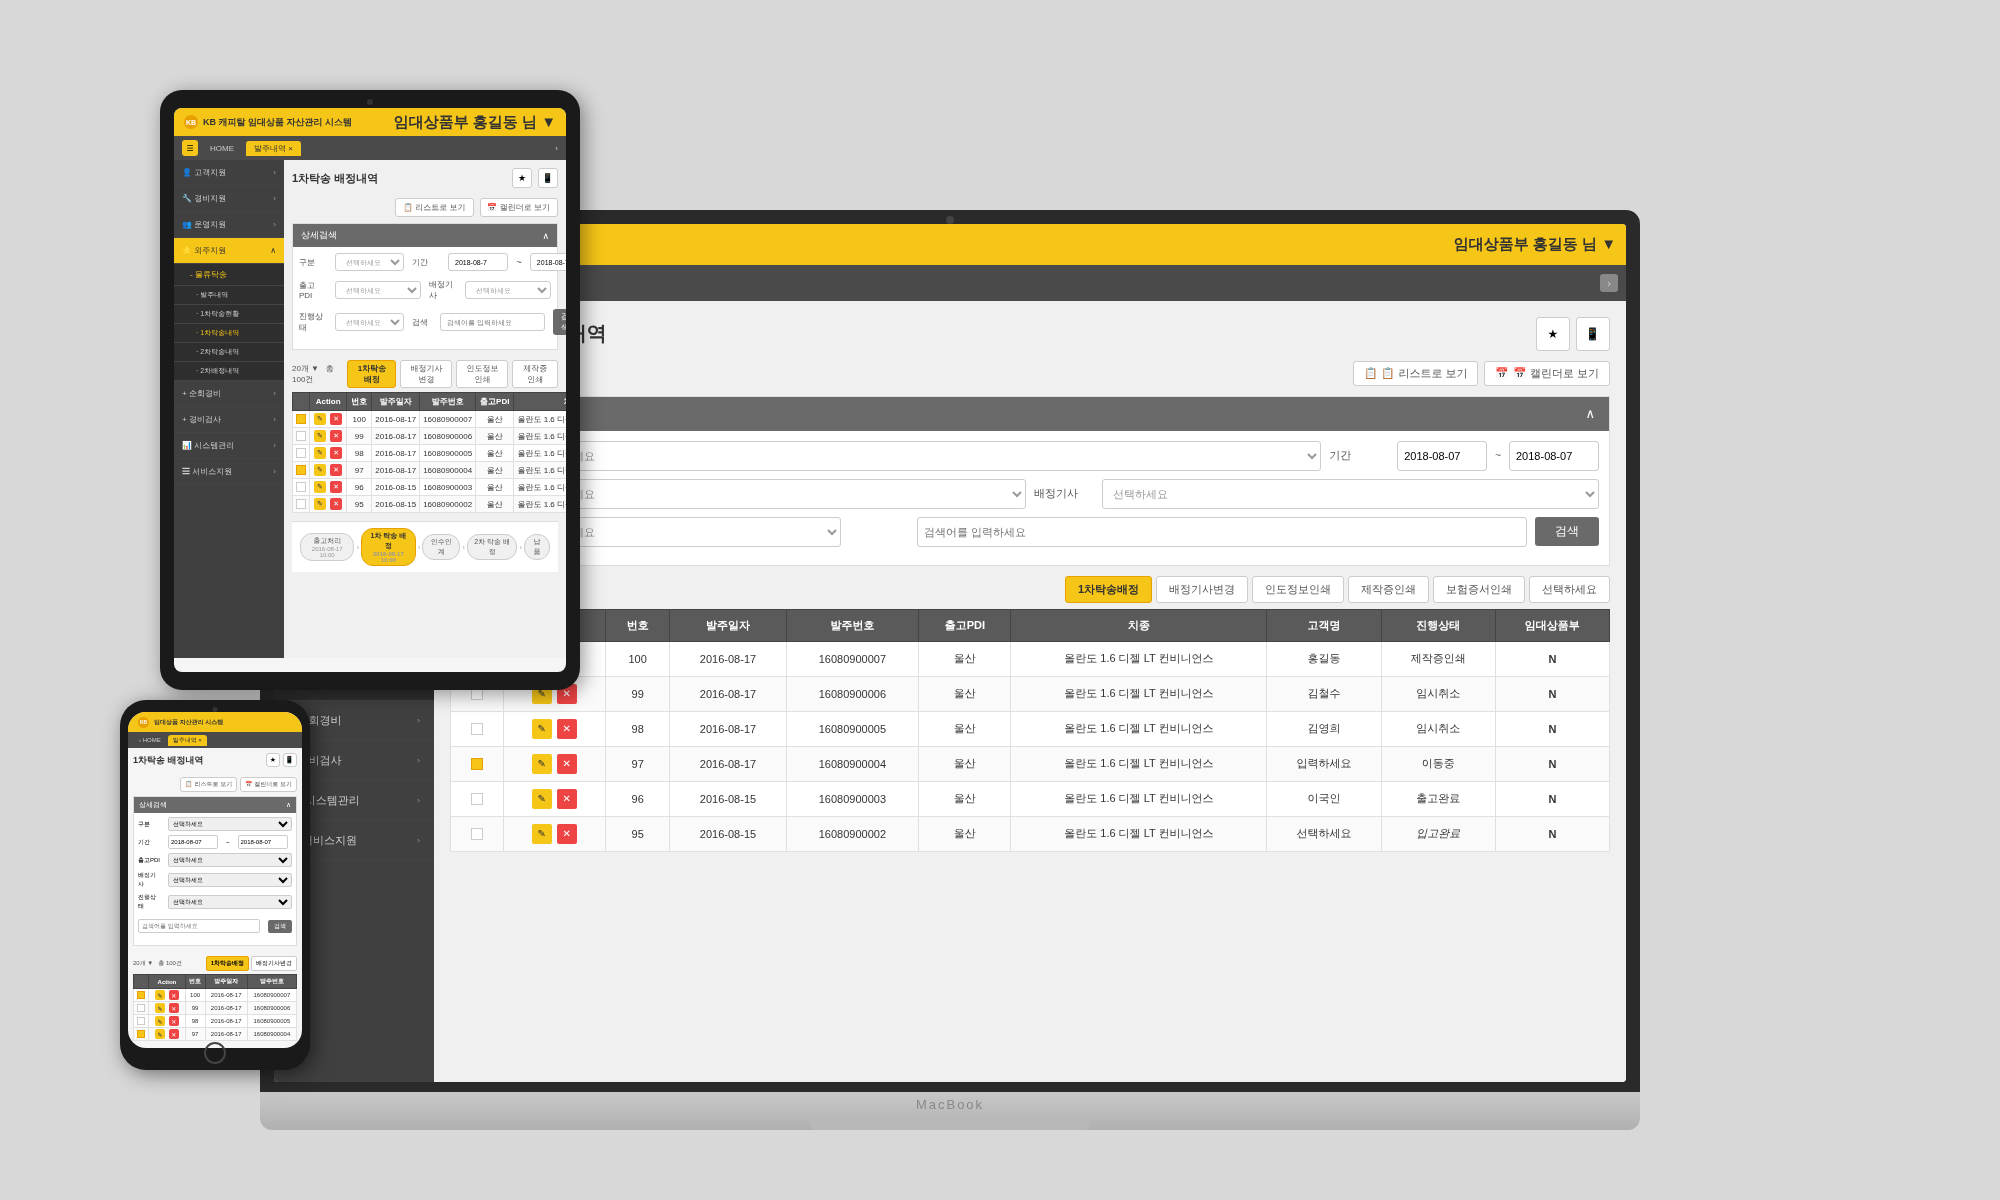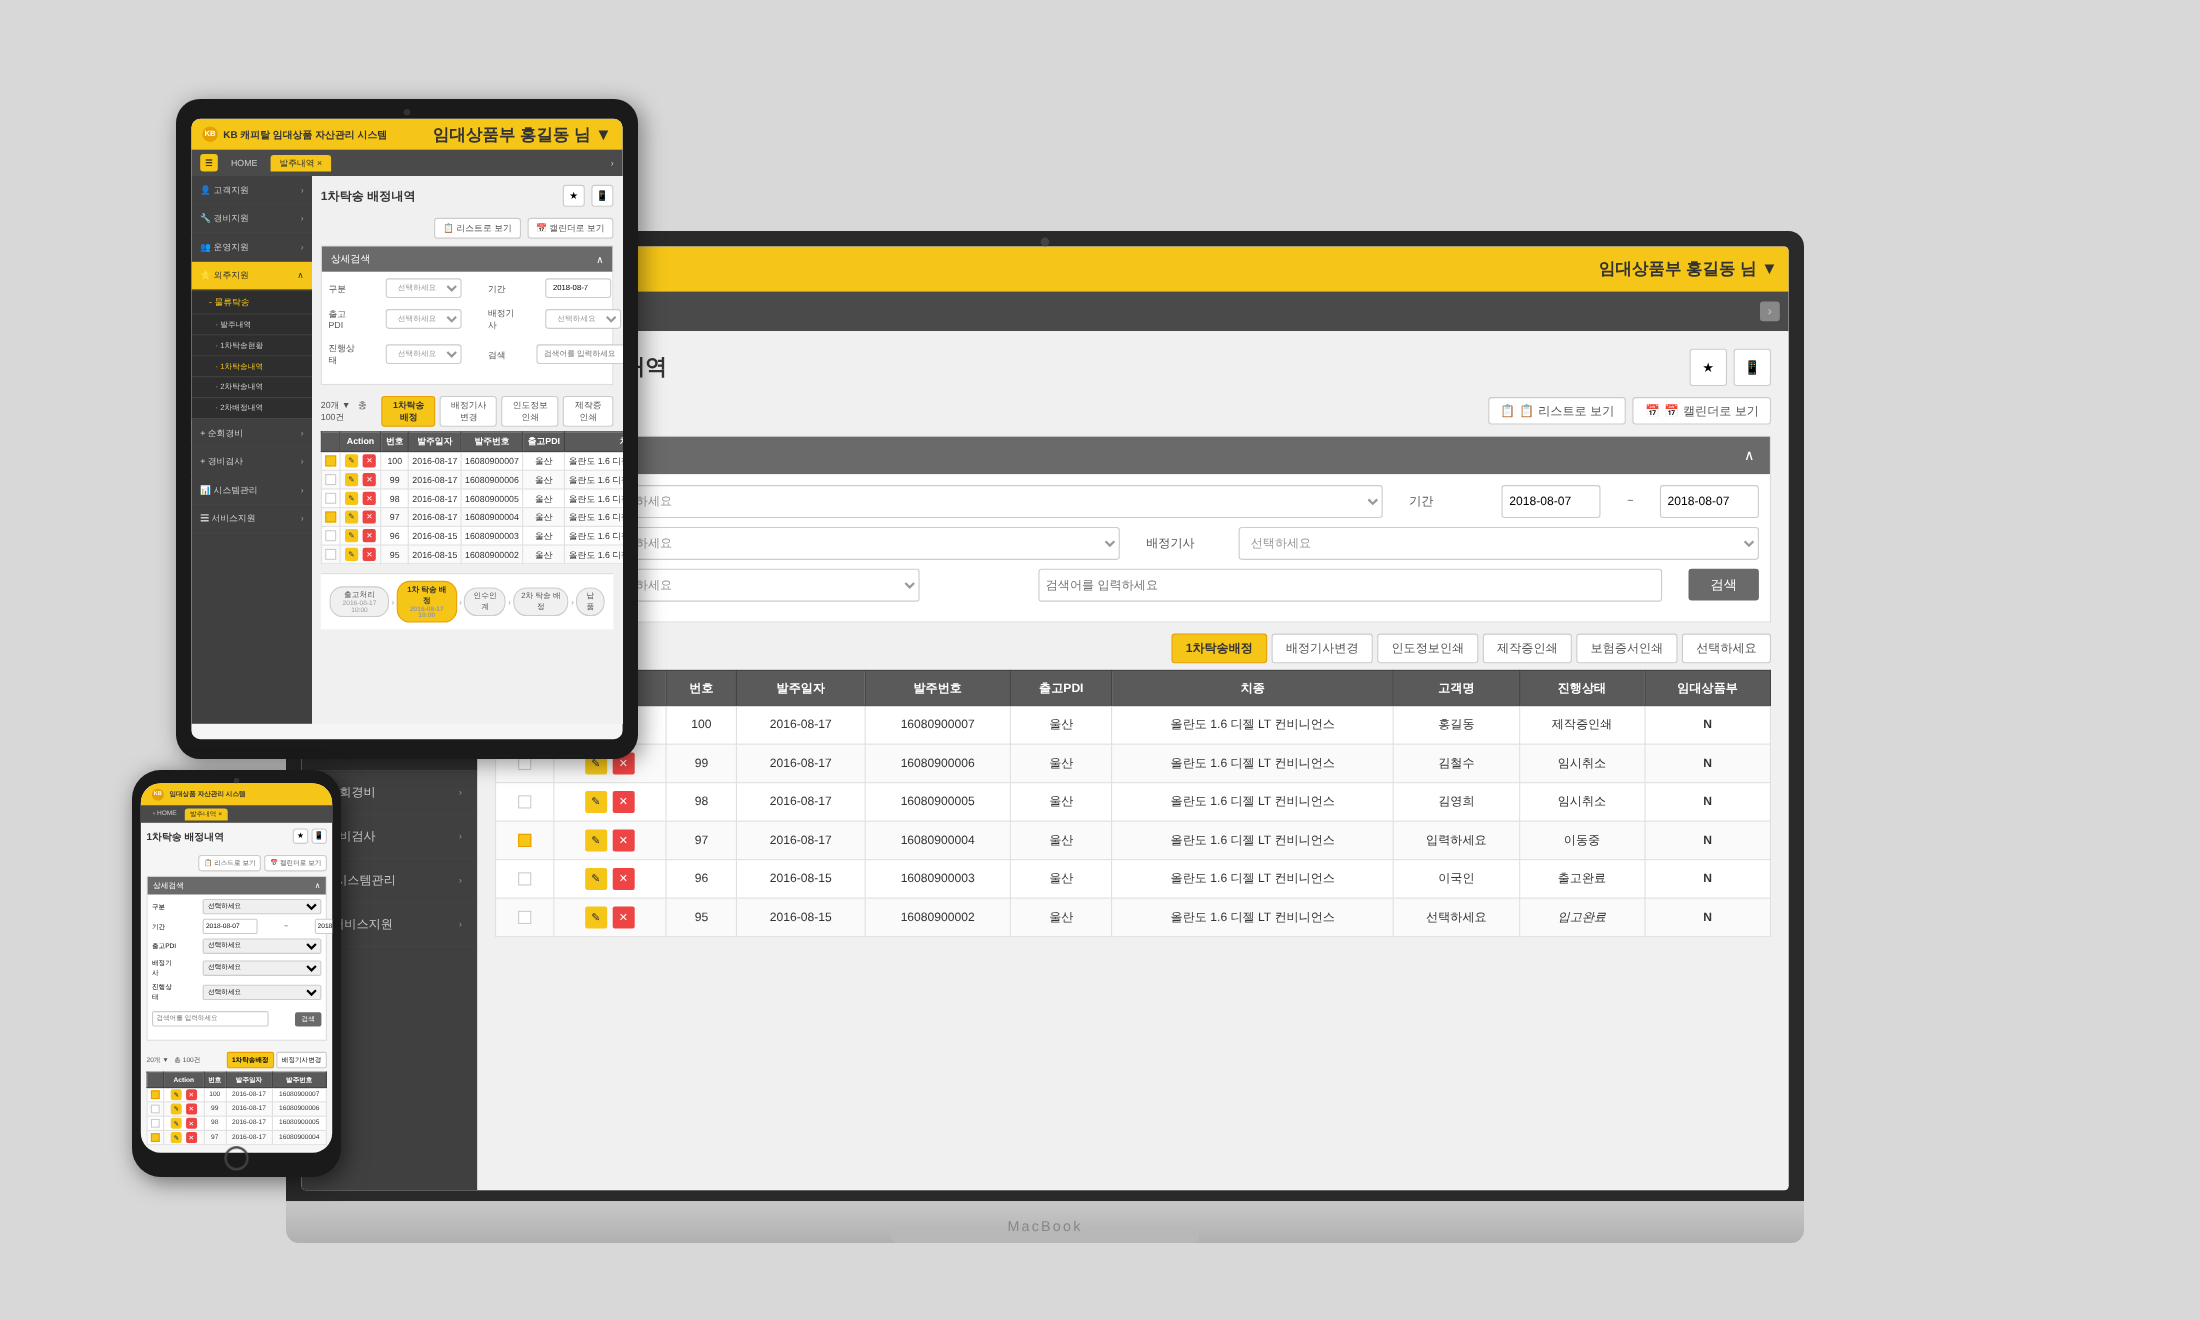--- a/index.html
+++ b/index.html
@@ -318,21 +318,21 @@
       display: flex;
       align-items: center;
       justify-content: space-between;
     }
     .search-panel-body {
       padding: 10px;
     }
     .search-row {
       display: flex;
       align-items: center;
-      gap: 24px;
+      gap: 8px;
       margin-bottom: 8px;
     }
     .search-label {
       font-size: 10px;
       color: #555;
       width: 50px;
       flex-shrink: 0;
     }
     .search-select {
       flex: 1;
@@ -512,21 +512,21 @@
     .phone-app .nav-tab { font-size: 6px; padding: 2px 5px; }
     .phone-app .search-panel-title { font-size: 7px; padding: 3px 6px; }
     .phone-app .data-table { font-size: 6px; }
     .phone-app .data-table th { padding: 2px 3px; }
     .phone-app .data-table td { padding: 2px 3px; }
     .phone-app .icon-btn { width: 16px; height: 16px; font-size: 8px; }
 
     
     .macbook-label {
       position: absolute;
-      bottom: 8px;
+      bottom: 18px;
       left: 50%;
       transform: translateX(-50%);
       font-size: 13px;
       color: #888;
       letter-spacing: 2px;
     }
 
     
     .process-flow {
       background: #fff;

